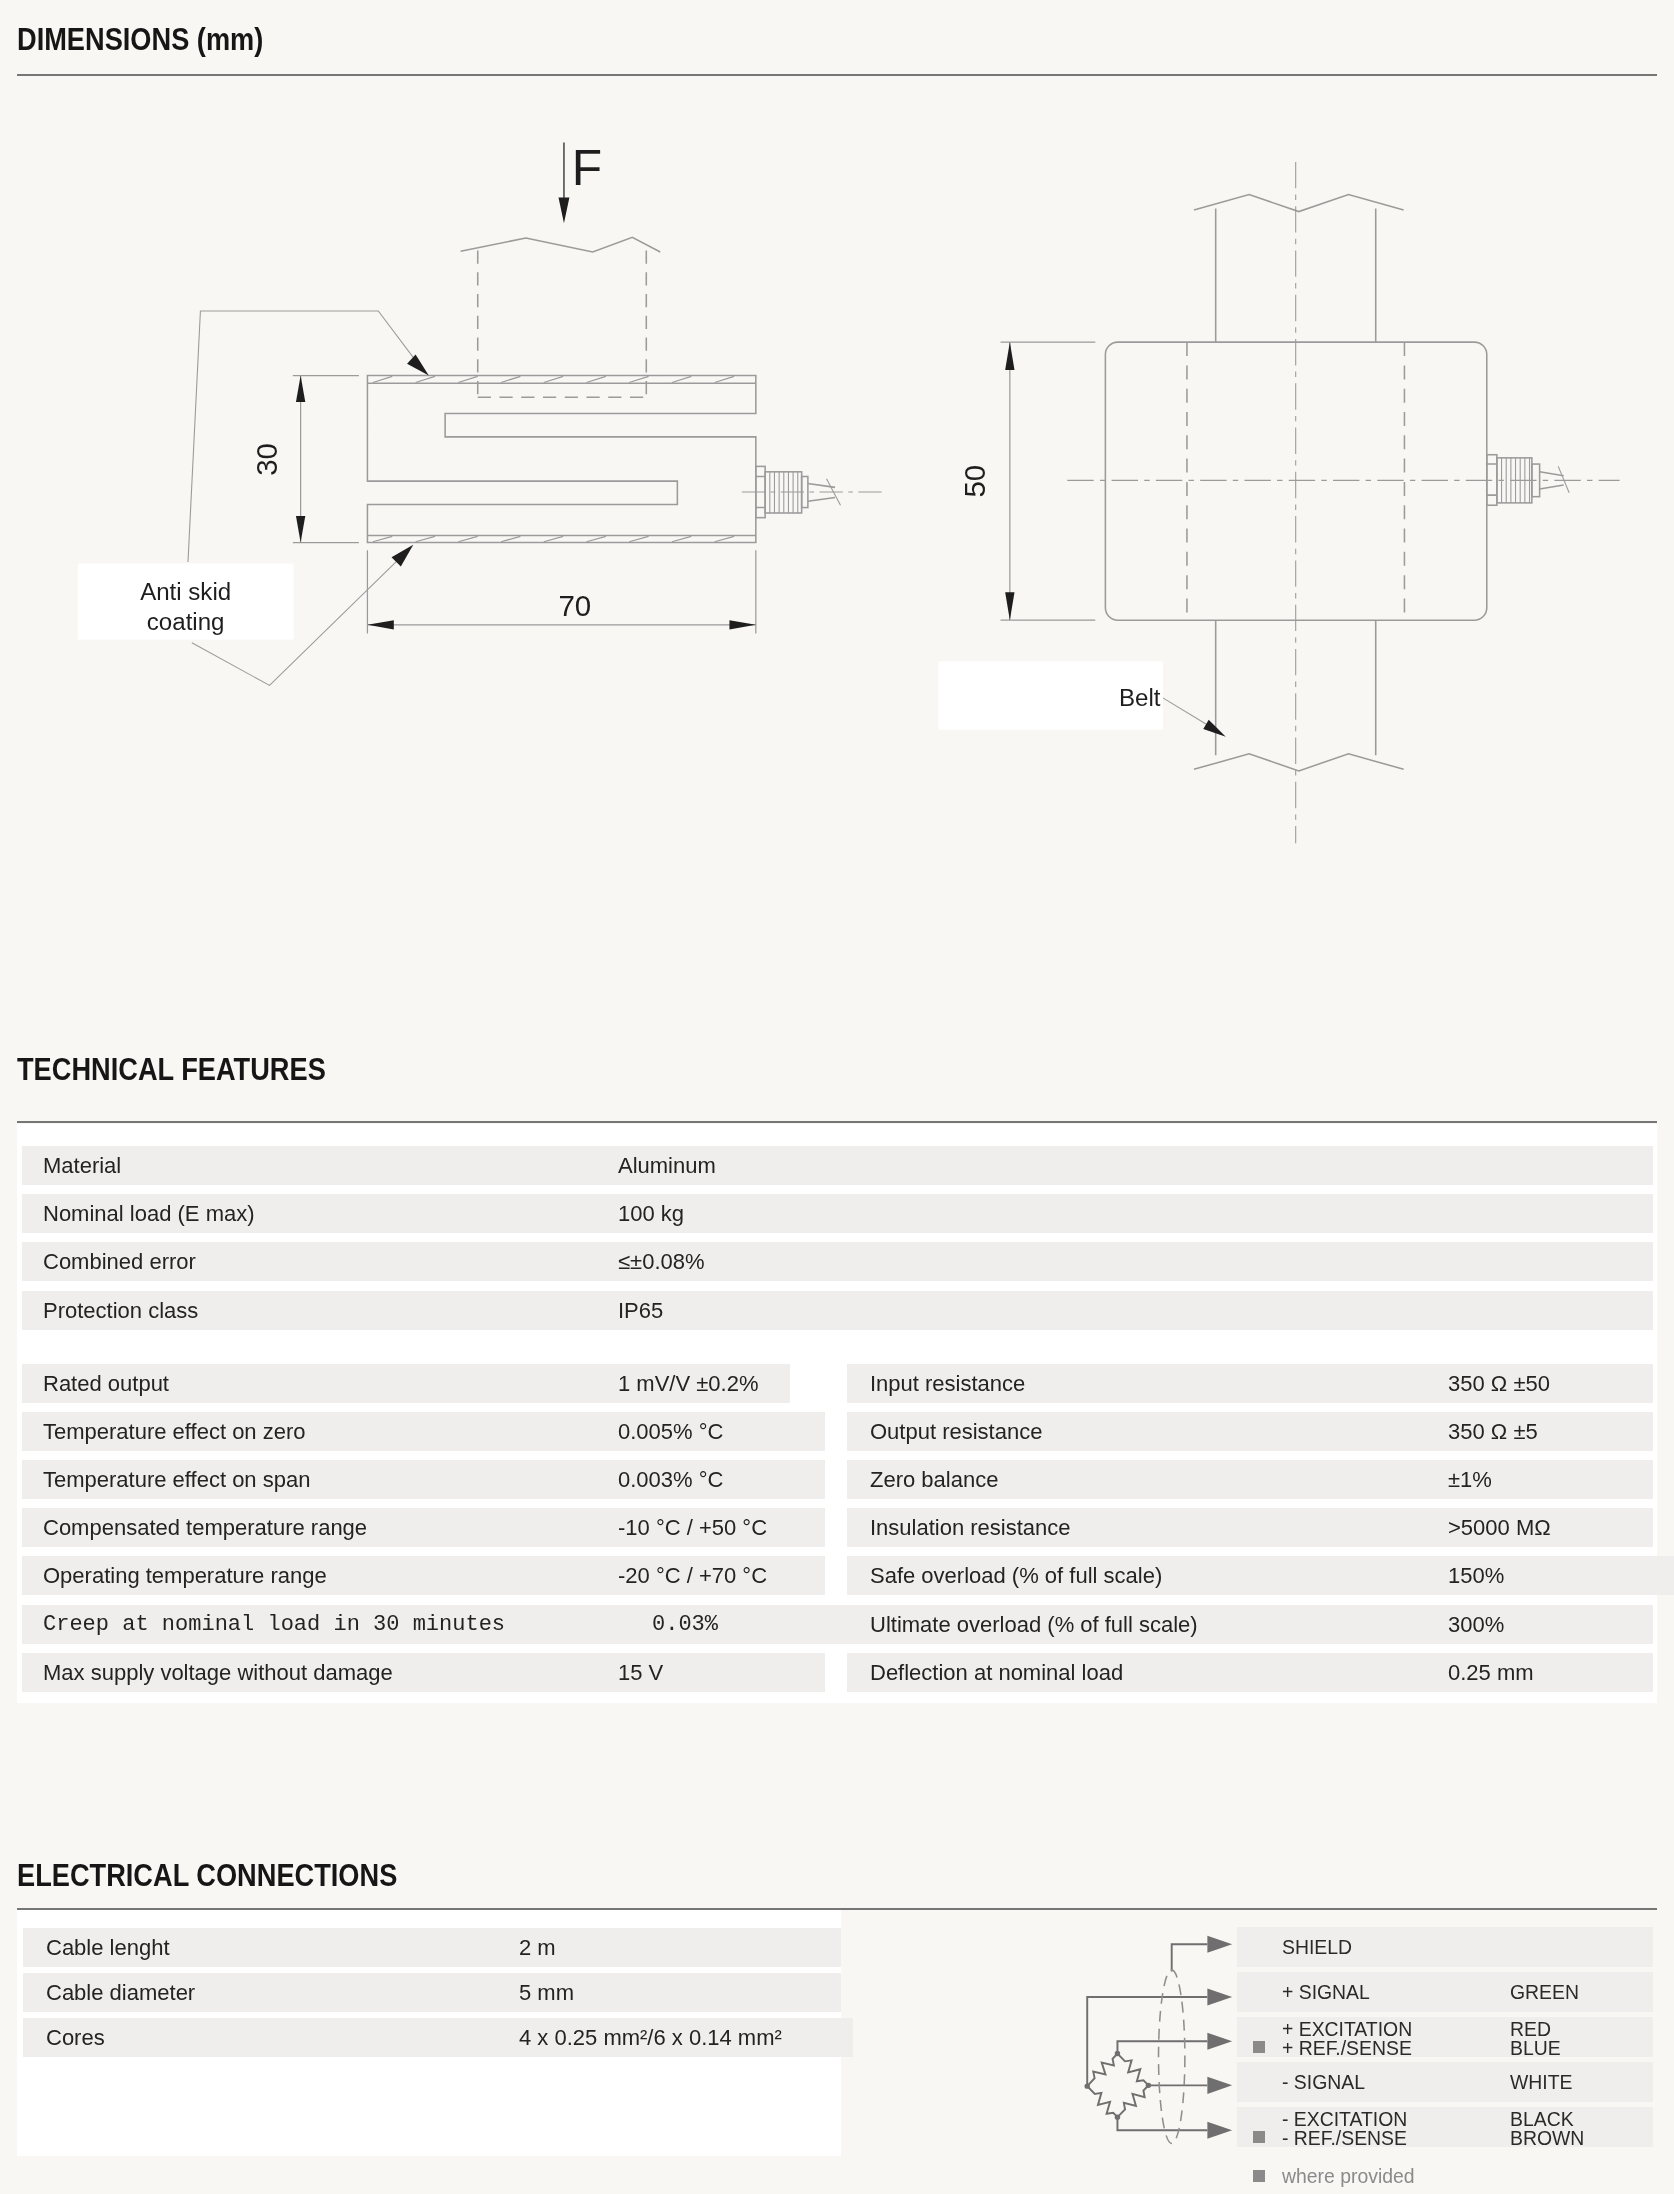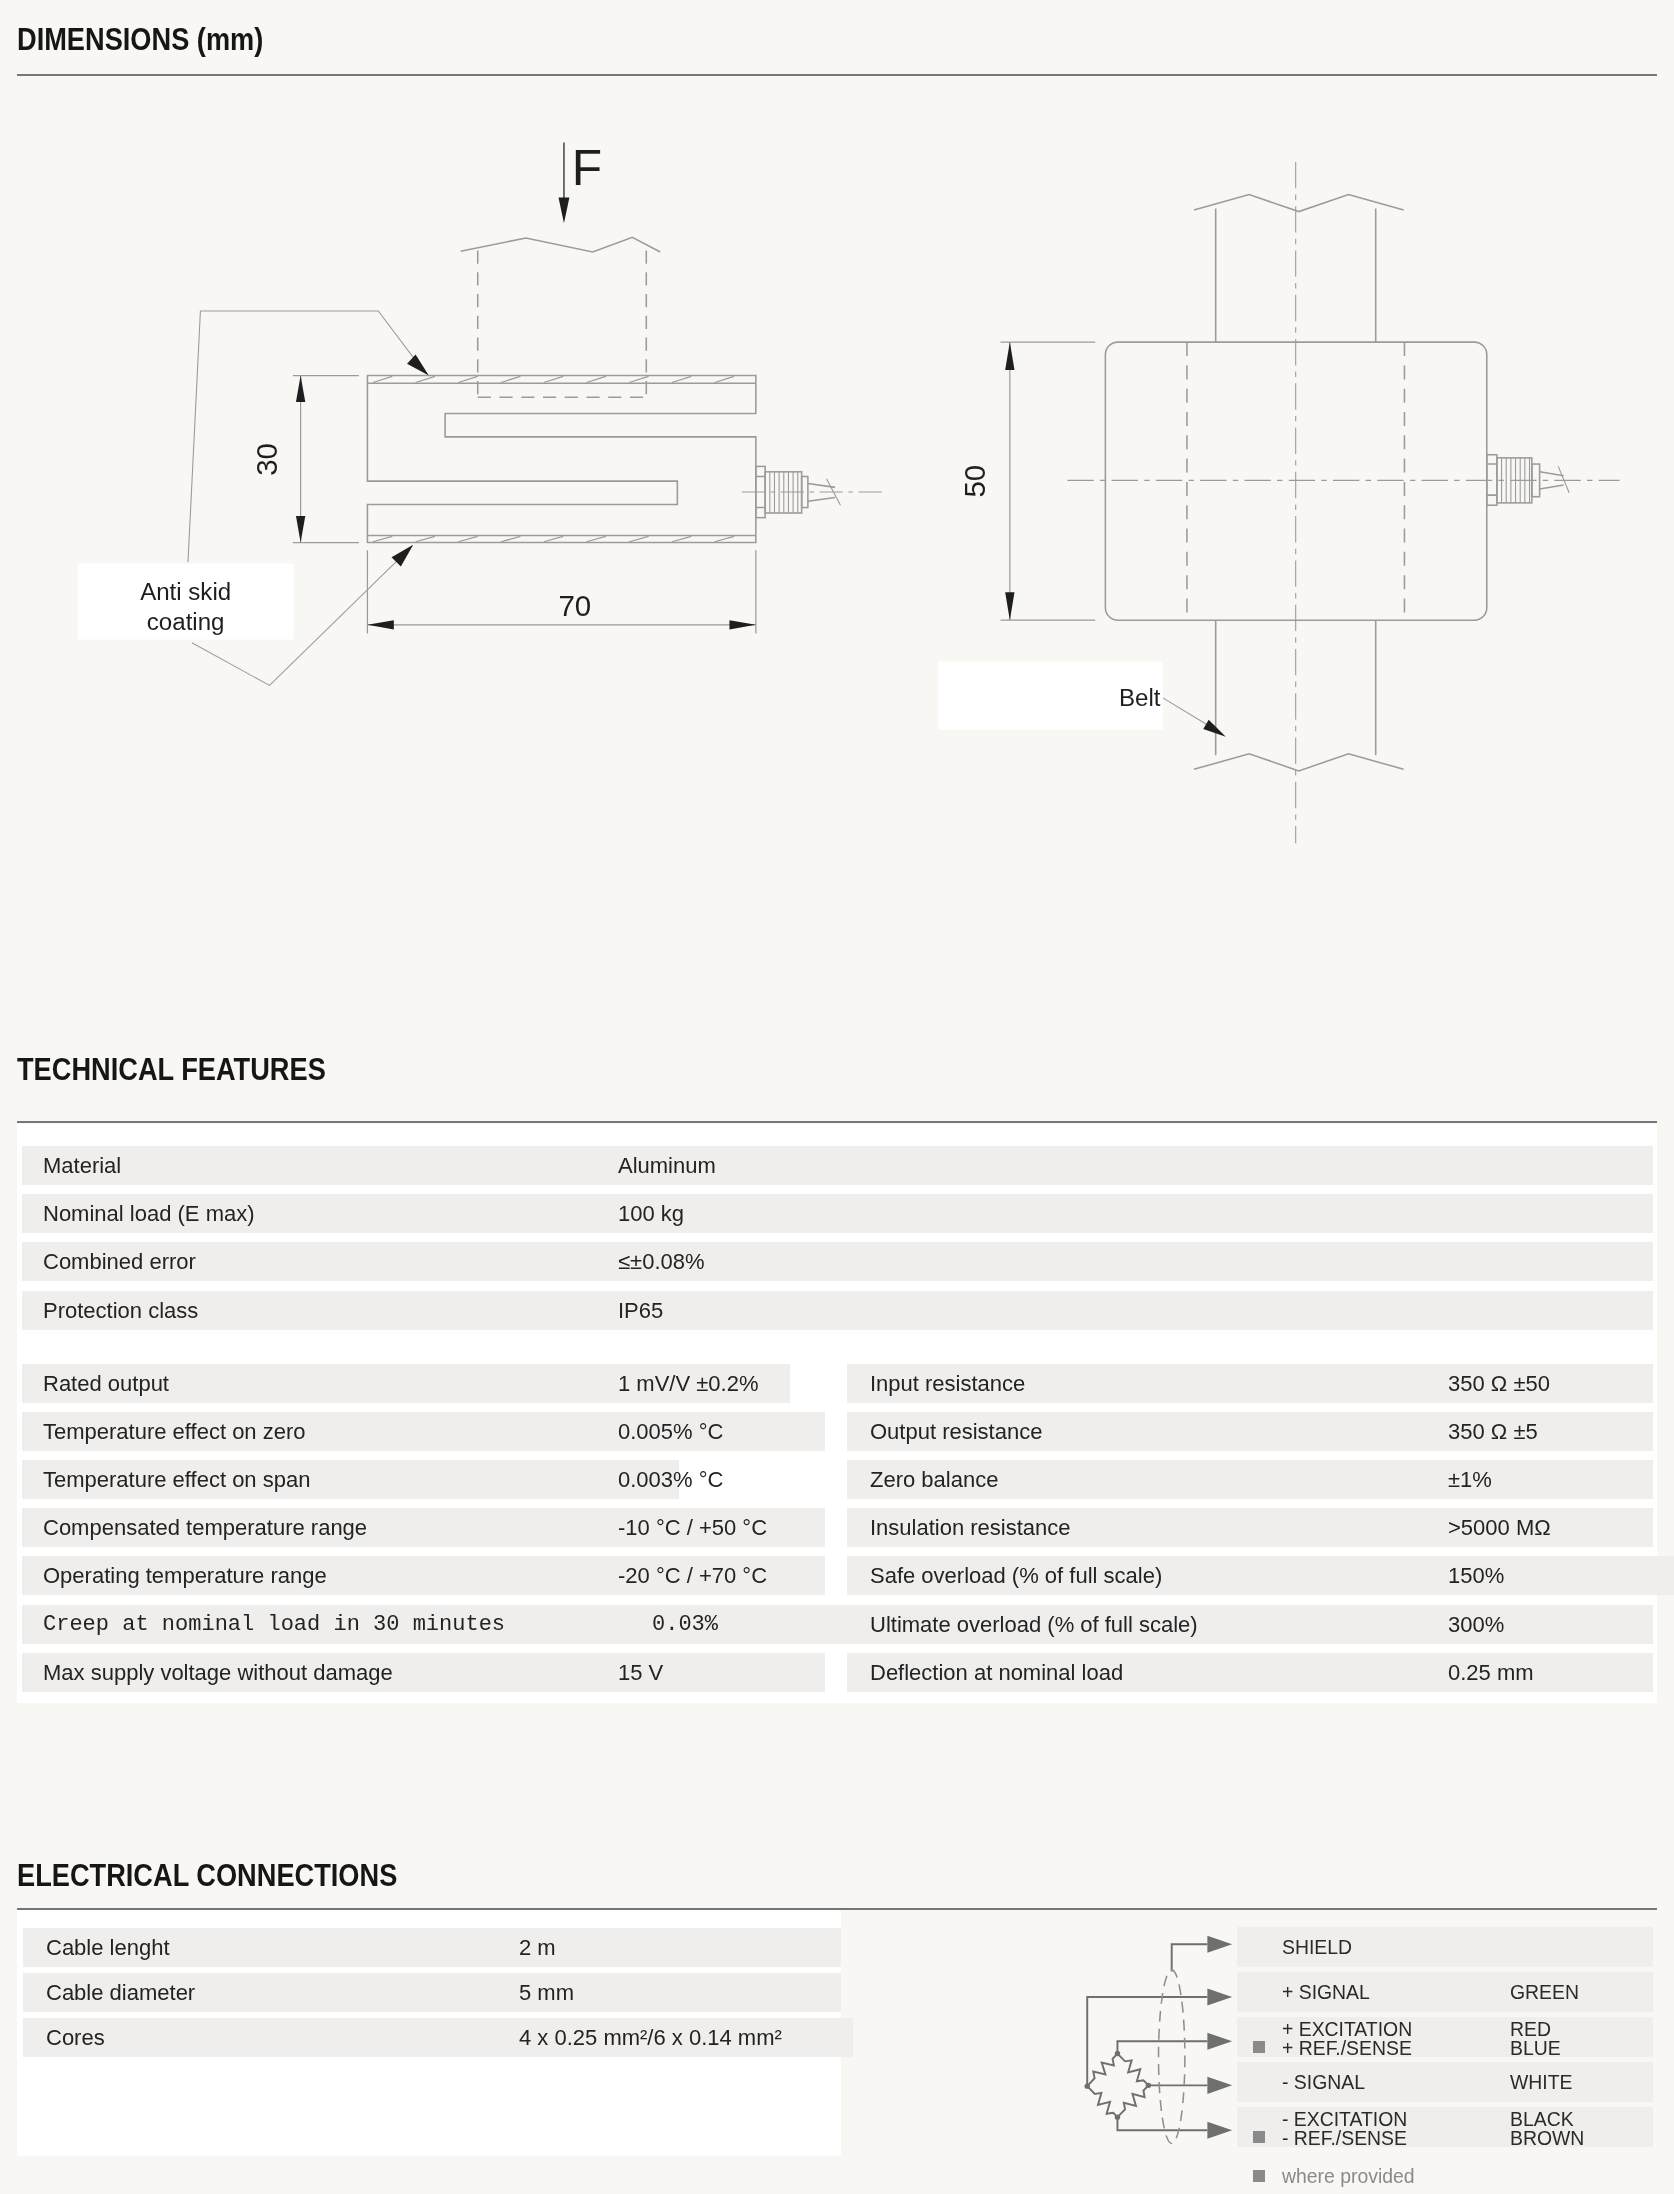--- a/index.html
+++ b/index.html
@@ -181,21 +181,21 @@
 </div>
 
 <div class="trow" style="left:22px;top:1364px;width:768px;">
   <span class="lbl" style="left:21px;">Rated output</span>
   <span class="val" style="left:596px;">1 mV/V ±0.2%</span>
 </div>
 <div class="trow" style="left:22px;top:1412px;width:803px;">
   <span class="lbl" style="left:21px;">Temperature effect on zero</span>
   <span class="val" style="left:596px;">0.005% °C</span>
 </div>
-<div class="trow" style="left:22px;top:1460px;width:657px;">
+<div class="trow" style="left:22px;top:1460px;width:803px;">
   <span class="lbl" style="left:21px;">Temperature effect on span</span>
   <span class="val" style="left:596px;">0.003% °C</span>
 </div>
 <div class="trow" style="left:22px;top:1508px;width:803px;">
   <span class="lbl" style="left:21px;">Compensated temperature range</span>
   <span class="val" style="left:596px;">-10 °C / +50 °C</span>
 </div>
 <div class="trow" style="left:22px;top:1556px;width:803px;">
   <span class="lbl" style="left:21px;">Operating temperature range</span>
   <span class="val" style="left:596px;">-20 °C / +70 °C</span>

